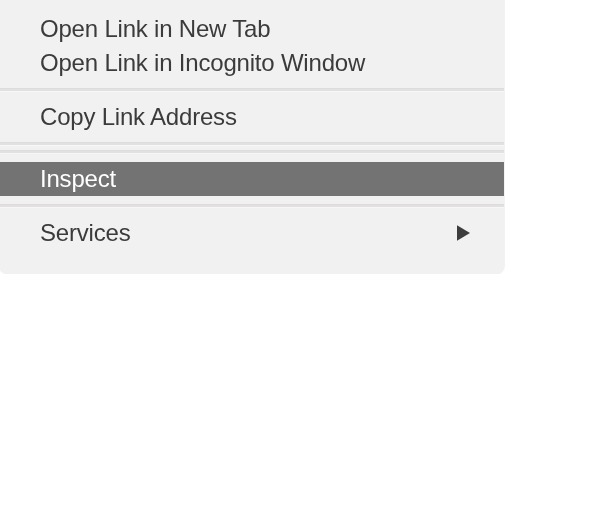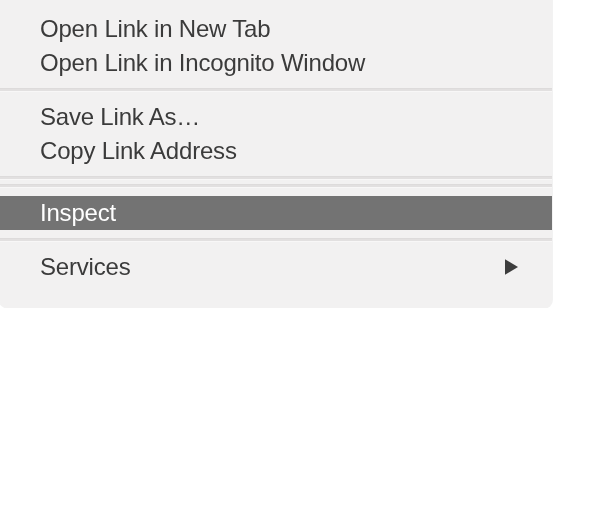--- a/index.html
+++ b/index.html
@@ -5,21 +5,21 @@
   html, body {
     margin: 0;
     padding: 0;
     width: 604px;
     height: 530px;
     overflow: hidden;
     font-family: -apple-system, "Helvetica Neue", Helvetica, Arial, sans-serif;
     background: #fff;
   }
   .menu {
-    width: 552px;
+    width: 504px;
     background: #f2f1f1;
     box-shadow: 0 0 0 1px rgba(0,0,0,0.05);
     border-radius: 0 0 8px 8px;
     padding-top: 8px;
     padding-bottom: 20px;
   }
   .group {
     padding: 4px 0;
   }
   .item {
@@ -78,23 +78,20 @@
     </div>
     <div class="item">
       <span class="label">Open Link in Incognito Window</span>
     </div>
   </div>
 
   <div class="sep"></div>
 
   <div class="group">
     <div class="item">
-      <span class="label">Save Link As…</span>
-    </div>
-    <div class="item">
       <span class="label">Copy Link Address</span>
     </div>
   </div>
 
   <div class="sep"></div>
 
 
   <div class="sep"></div>
 
   <div class="group">

